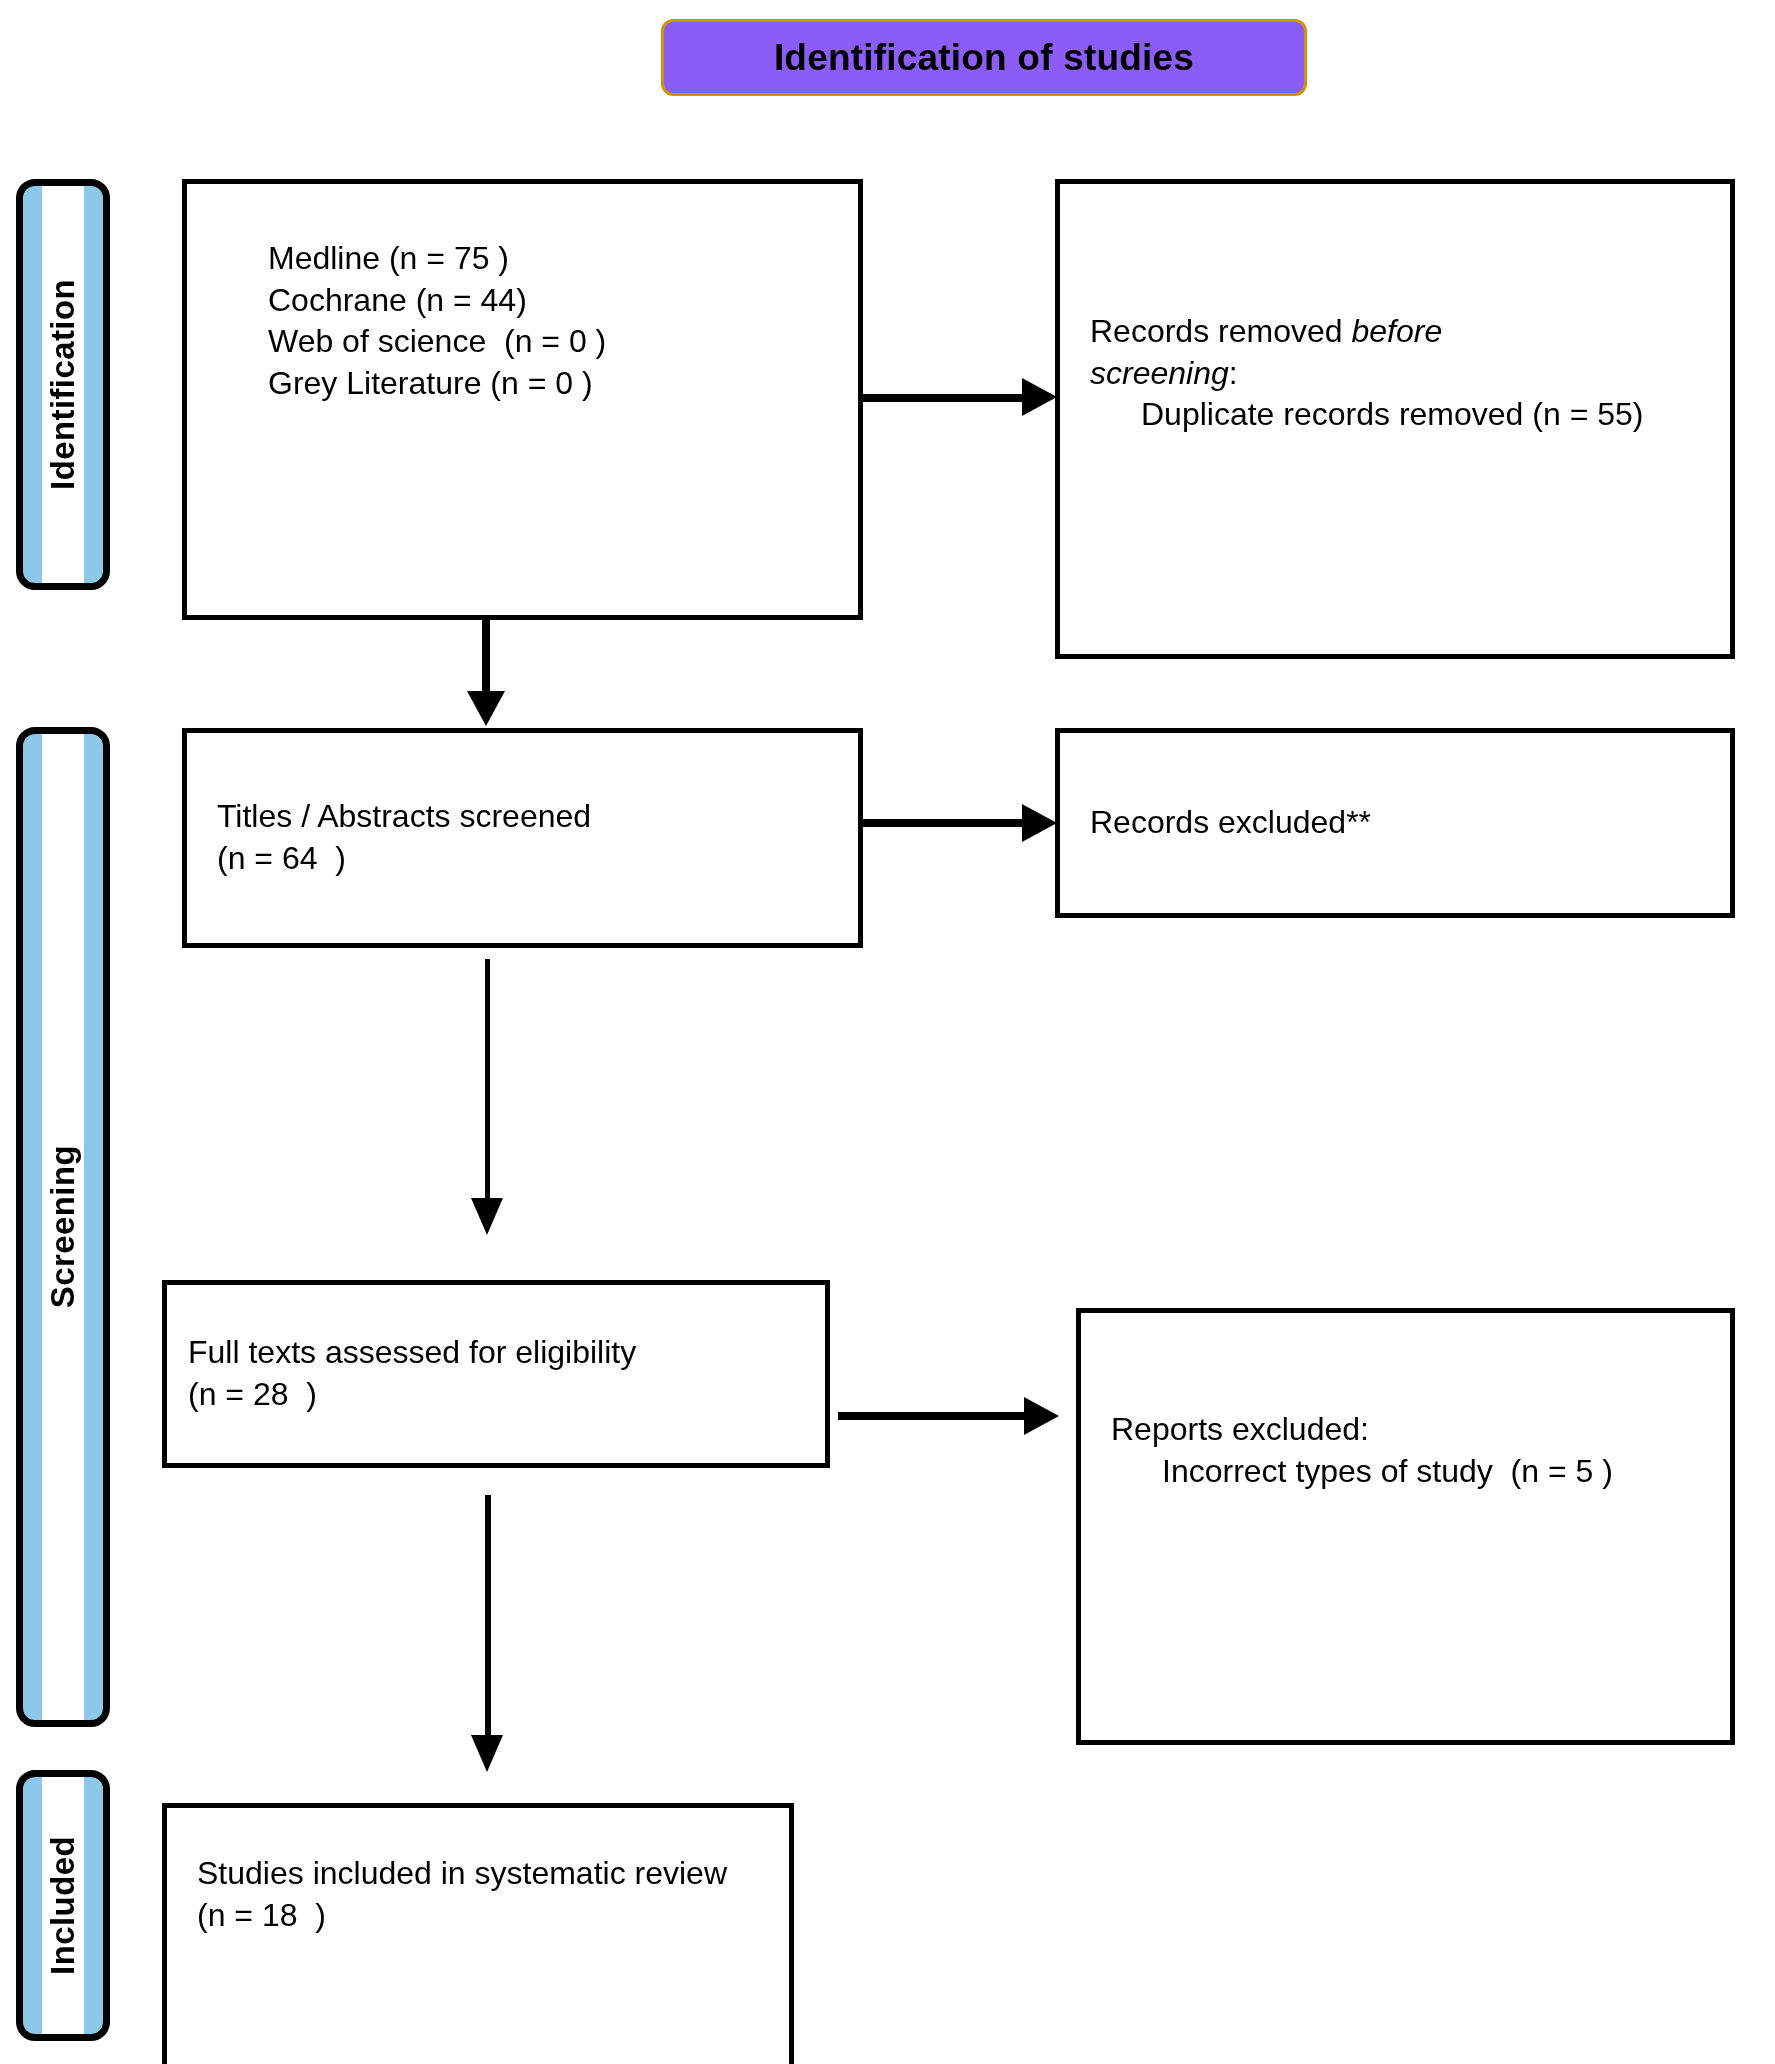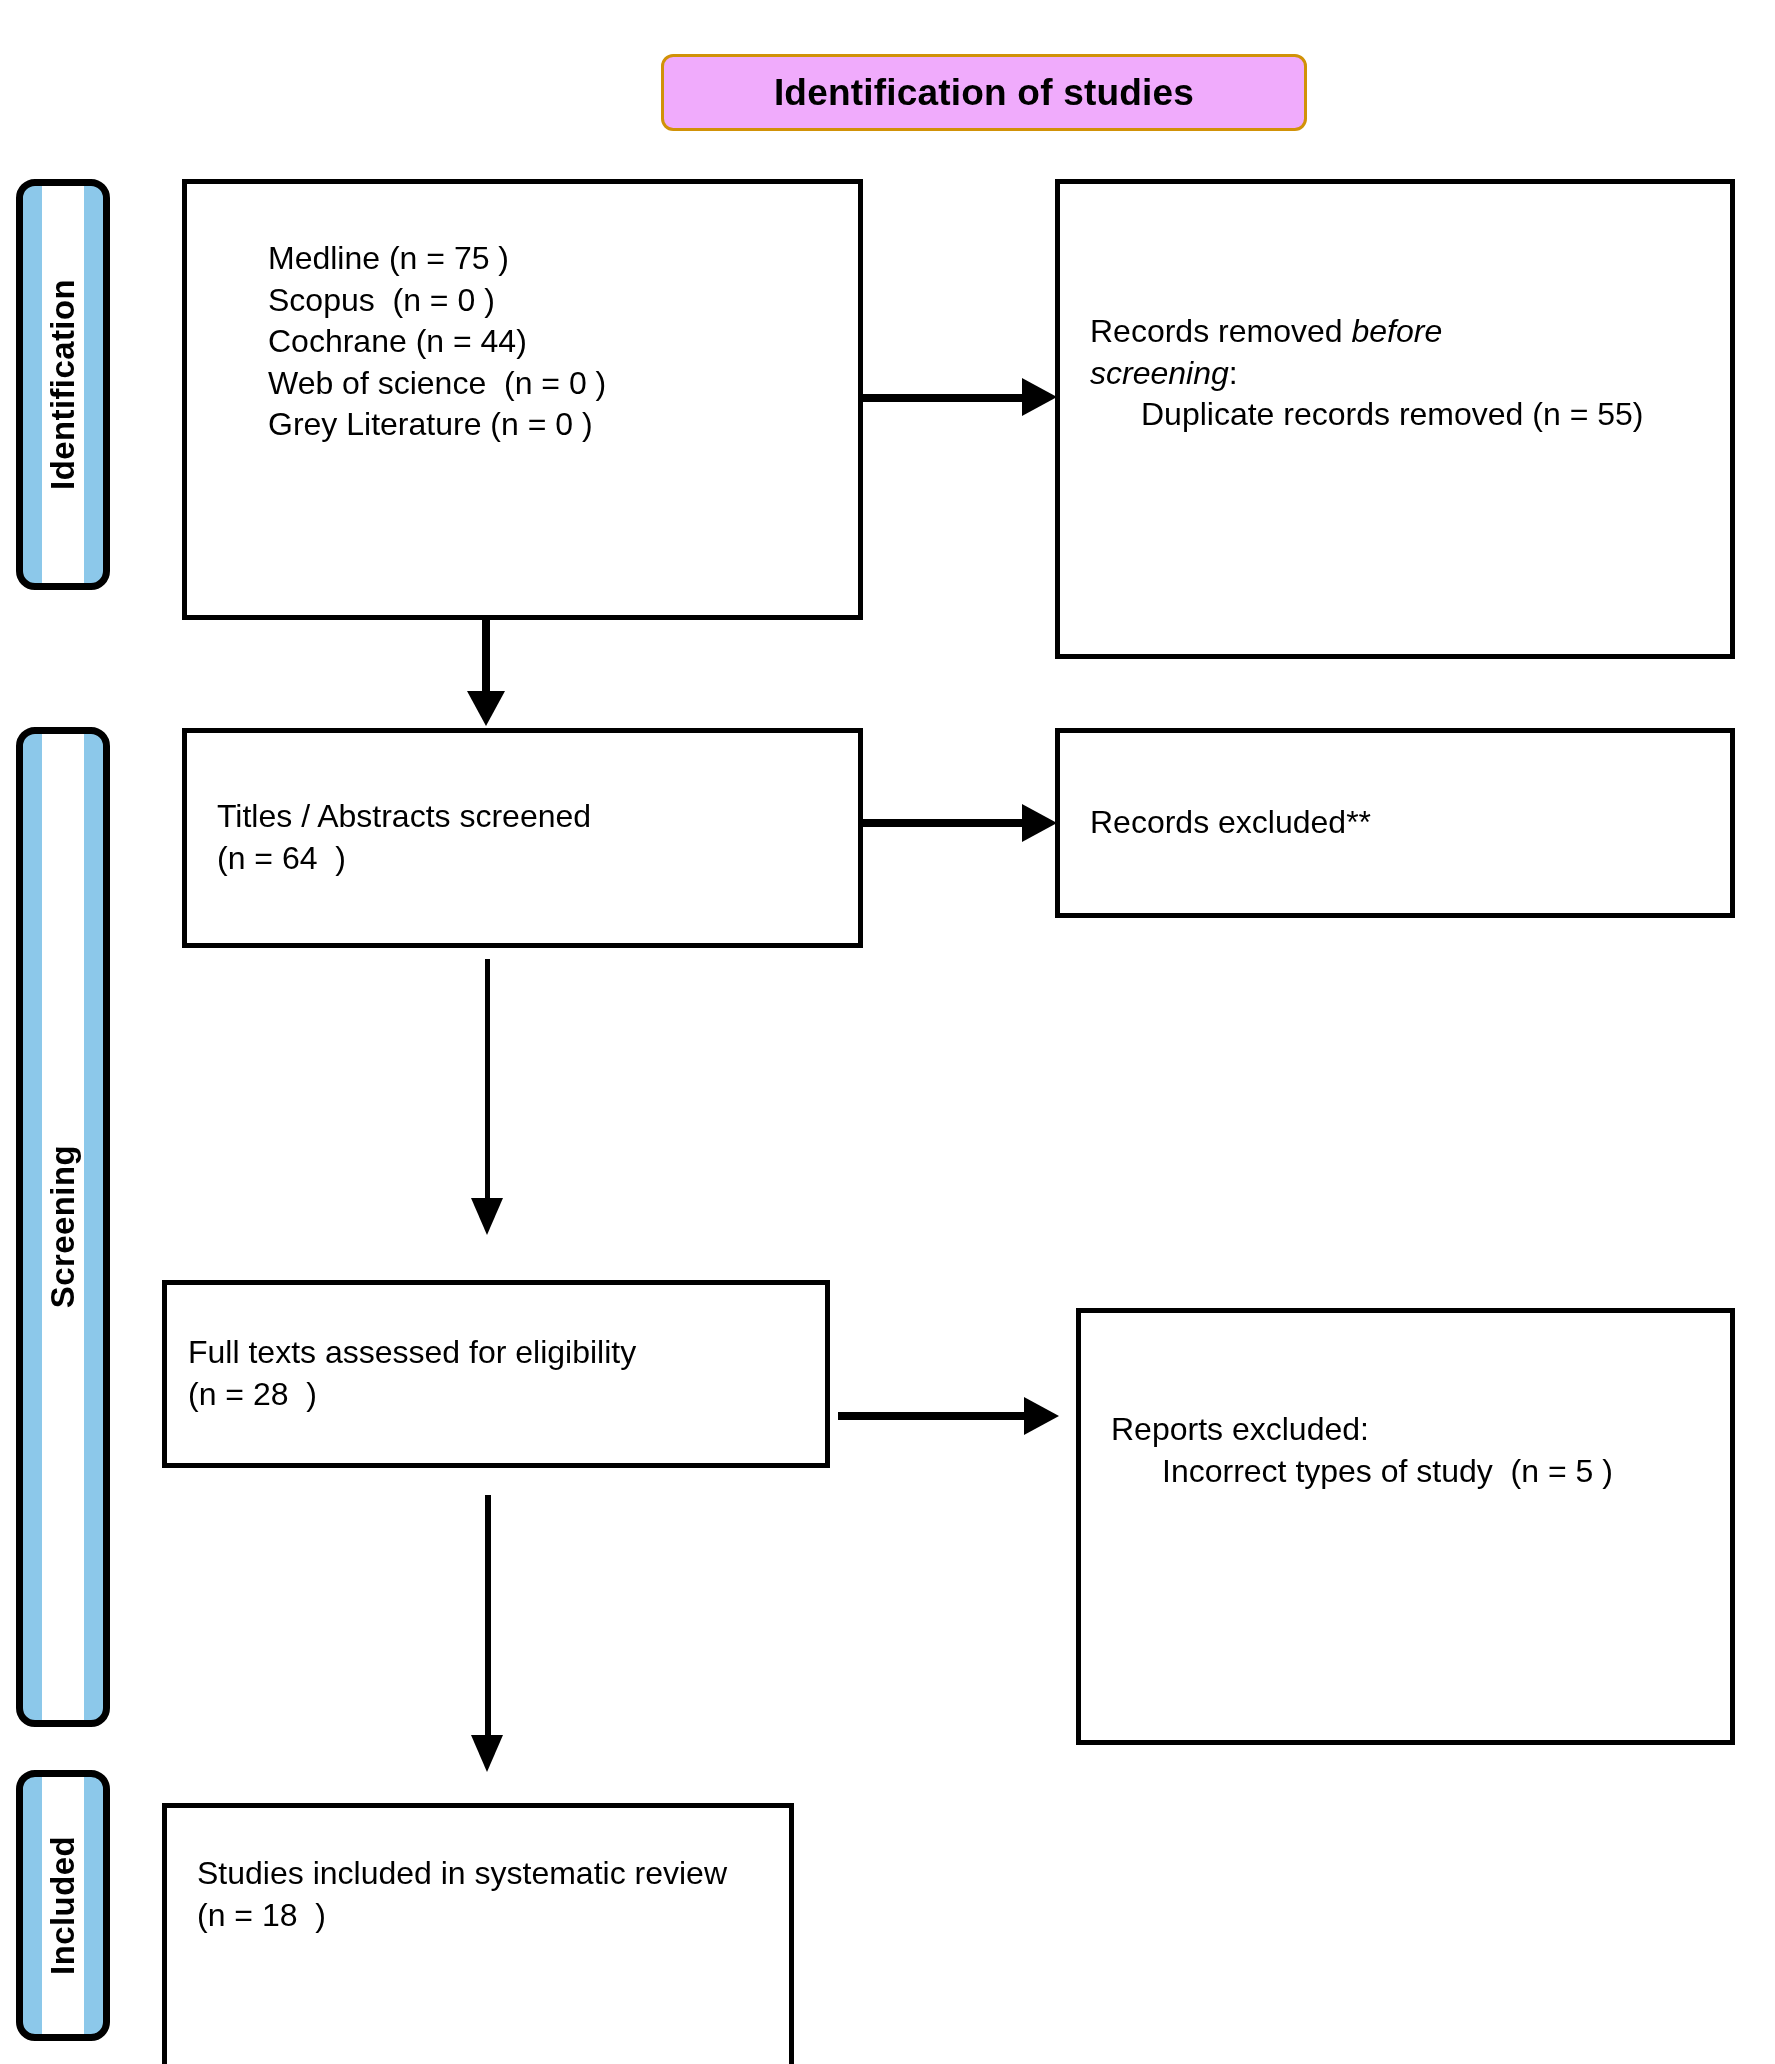--- a/index.html
+++ b/index.html
@@ -19,28 +19,27 @@
     overflow: hidden;
   }
 
   
   .title-banner {
     position: absolute;
     left: 661px;
     top: 19px;
     width: 646px;
     height: 77px;
-    background: #f0abfc;
+    background: #8b5cf6;
     border: 3.5px solid #D19208;
     border-radius: 12.2px;
     box-sizing: border-box;
     display: flex;
     align-items: center;
     justify-content: center;
-    margin-top: 35px;
   }
   .title-banner .title-text {
     font-size: 37px;
     font-weight: bold;
     color: #000000;
     letter-spacing: 0.2px;
     line-height: 1;
   }
 
   
@@ -149,21 +148,20 @@
   </div>
 
   <div class="phase-bar" style="left:15.7px; top:1770px; width:94px; height:271px;">
     <div class="phase-inner"></div>
     <span class="phase-text">Included</span>
   </div>
 
   <div class="flow-box" style="left:182px; top:179px; width:681px; height:441px;">
     <div class="box-body vc-top" style="top:54px;">
       <span class="ln indent">Medline (n = 75 )</span>
-      <span class="ln indent">Scopus  (n = 0 )</span>
       <span class="ln indent">Cochrane (n = 44)</span>
       <span class="ln indent">Web of science  (n = 0 )</span>
       <span class="ln indent">Grey Literature (n = 0 )</span>
     </div>
   </div>
 
   <div class="flow-box" style="left:1055px; top:179px; width:680px; height:480px;">
     <div class="box-body" style="top:127px;">
       <span class="ln"><span>Records removed </span><span class="ital">before</span></span>
       <span class="ln"><span class="ital">screening</span><span>:</span></span>

